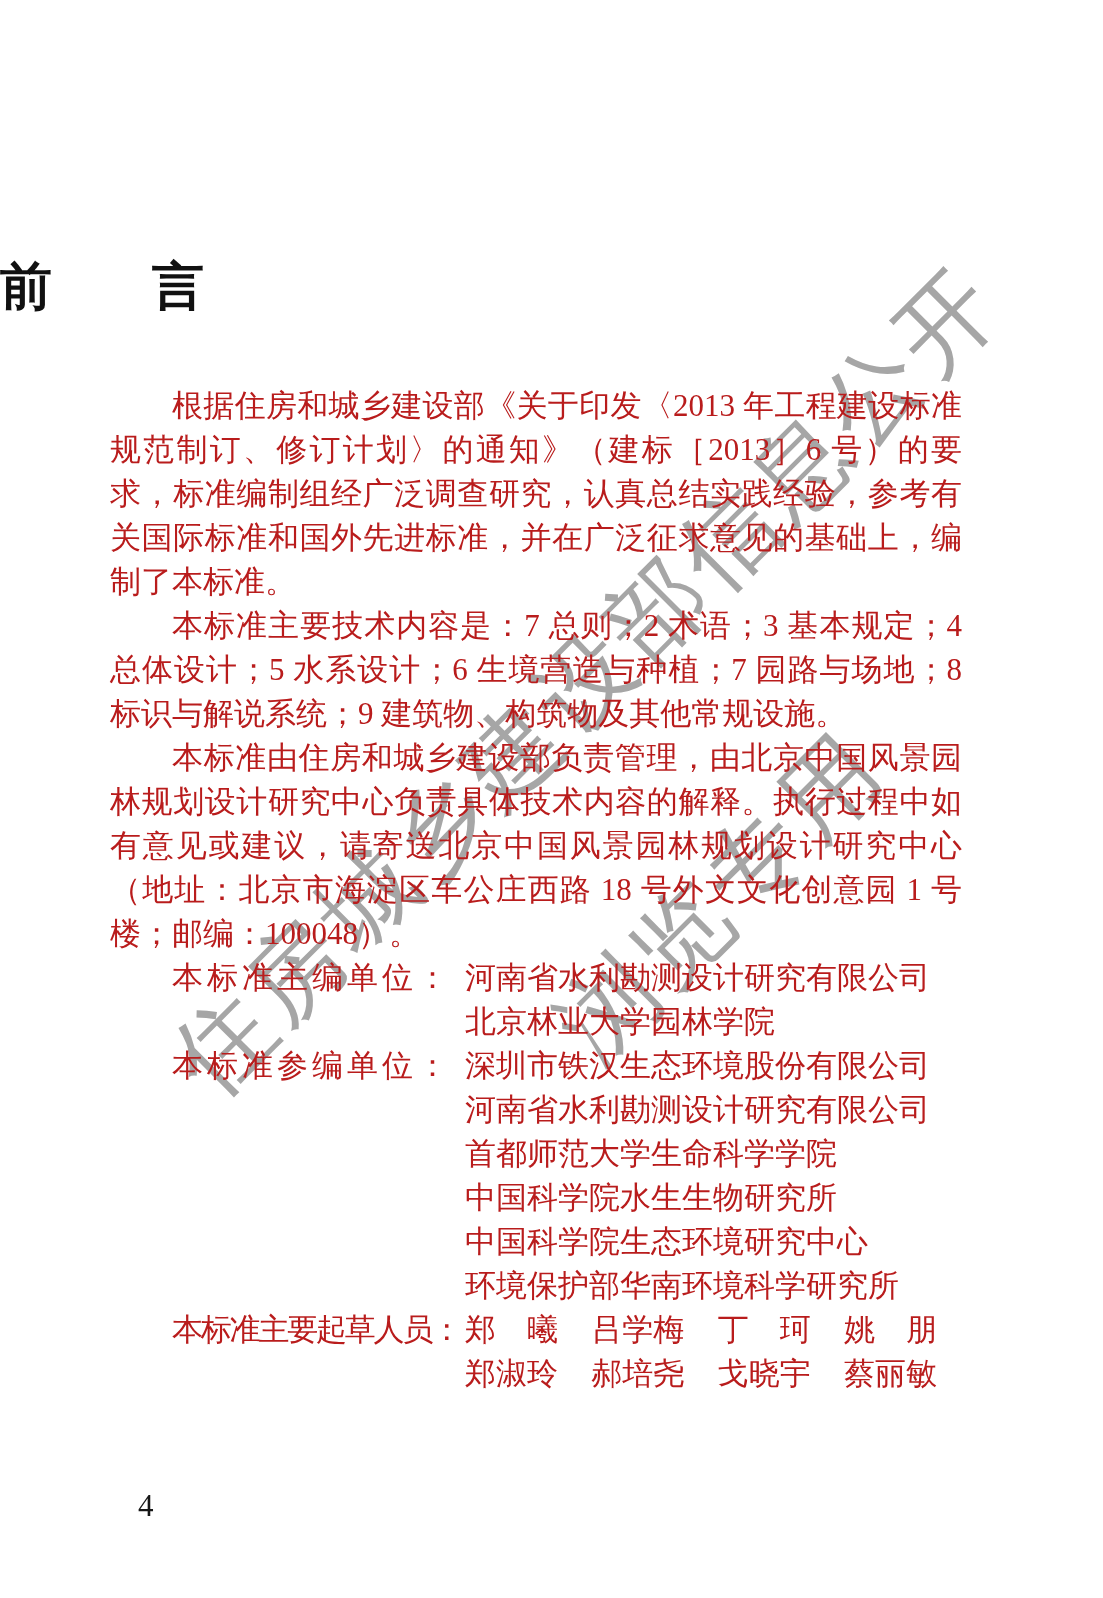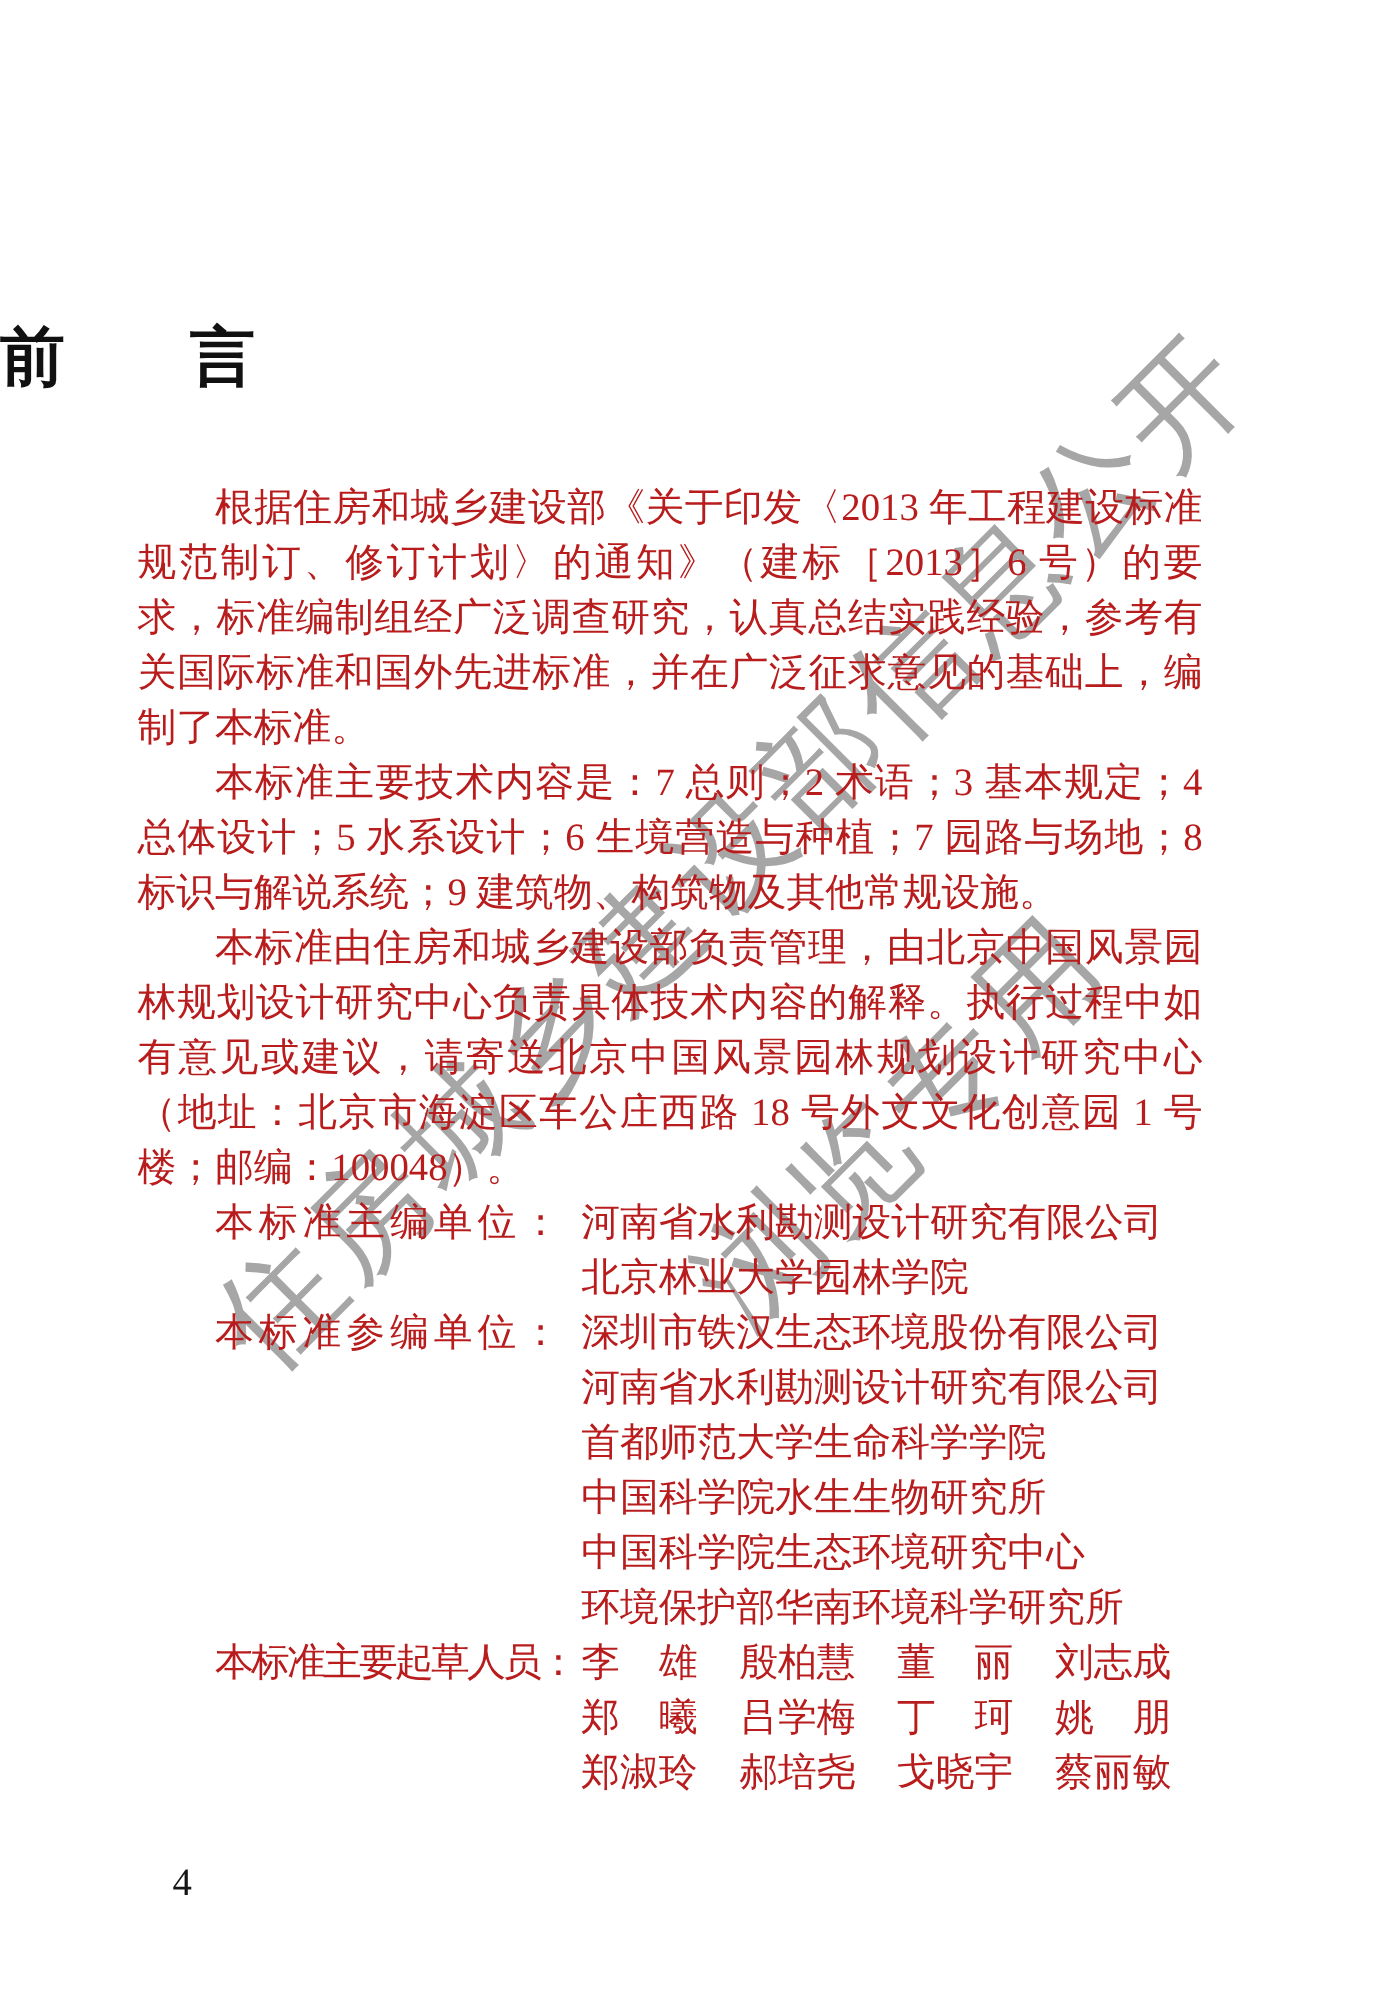--- a/index.html
+++ b/index.html
@@ -115,26 +115,20 @@
         <div class="unit-line">中国科学院水生生物研究所</div>
         <div class="unit-line">中国科学院生态环境研究中心</div>
         <div class="unit-line">环境保护部华南环境科学研究所</div>
       </div>
     </div>
 
     <div class="section-row">
       <span class="section-label tight">本标准主要起草人员：</span>
       <div class="names">
         <div class="name-row">
-          <span>李　雄</span>
-          <span>殷柏慧</span>
-          <span>董　丽</span>
-          <span>刘志成</span>
-        </div>
-        <div class="name-row">
           <span>郑　曦</span>
           <span>吕学梅</span>
           <span>丁　珂</span>
           <span>姚　朋</span>
         </div>
         <div class="name-row">
           <span>郑淑玲</span>
           <span>郝培尧</span>
           <span>戈晓宇</span>
           <span>蔡丽敏</span>

